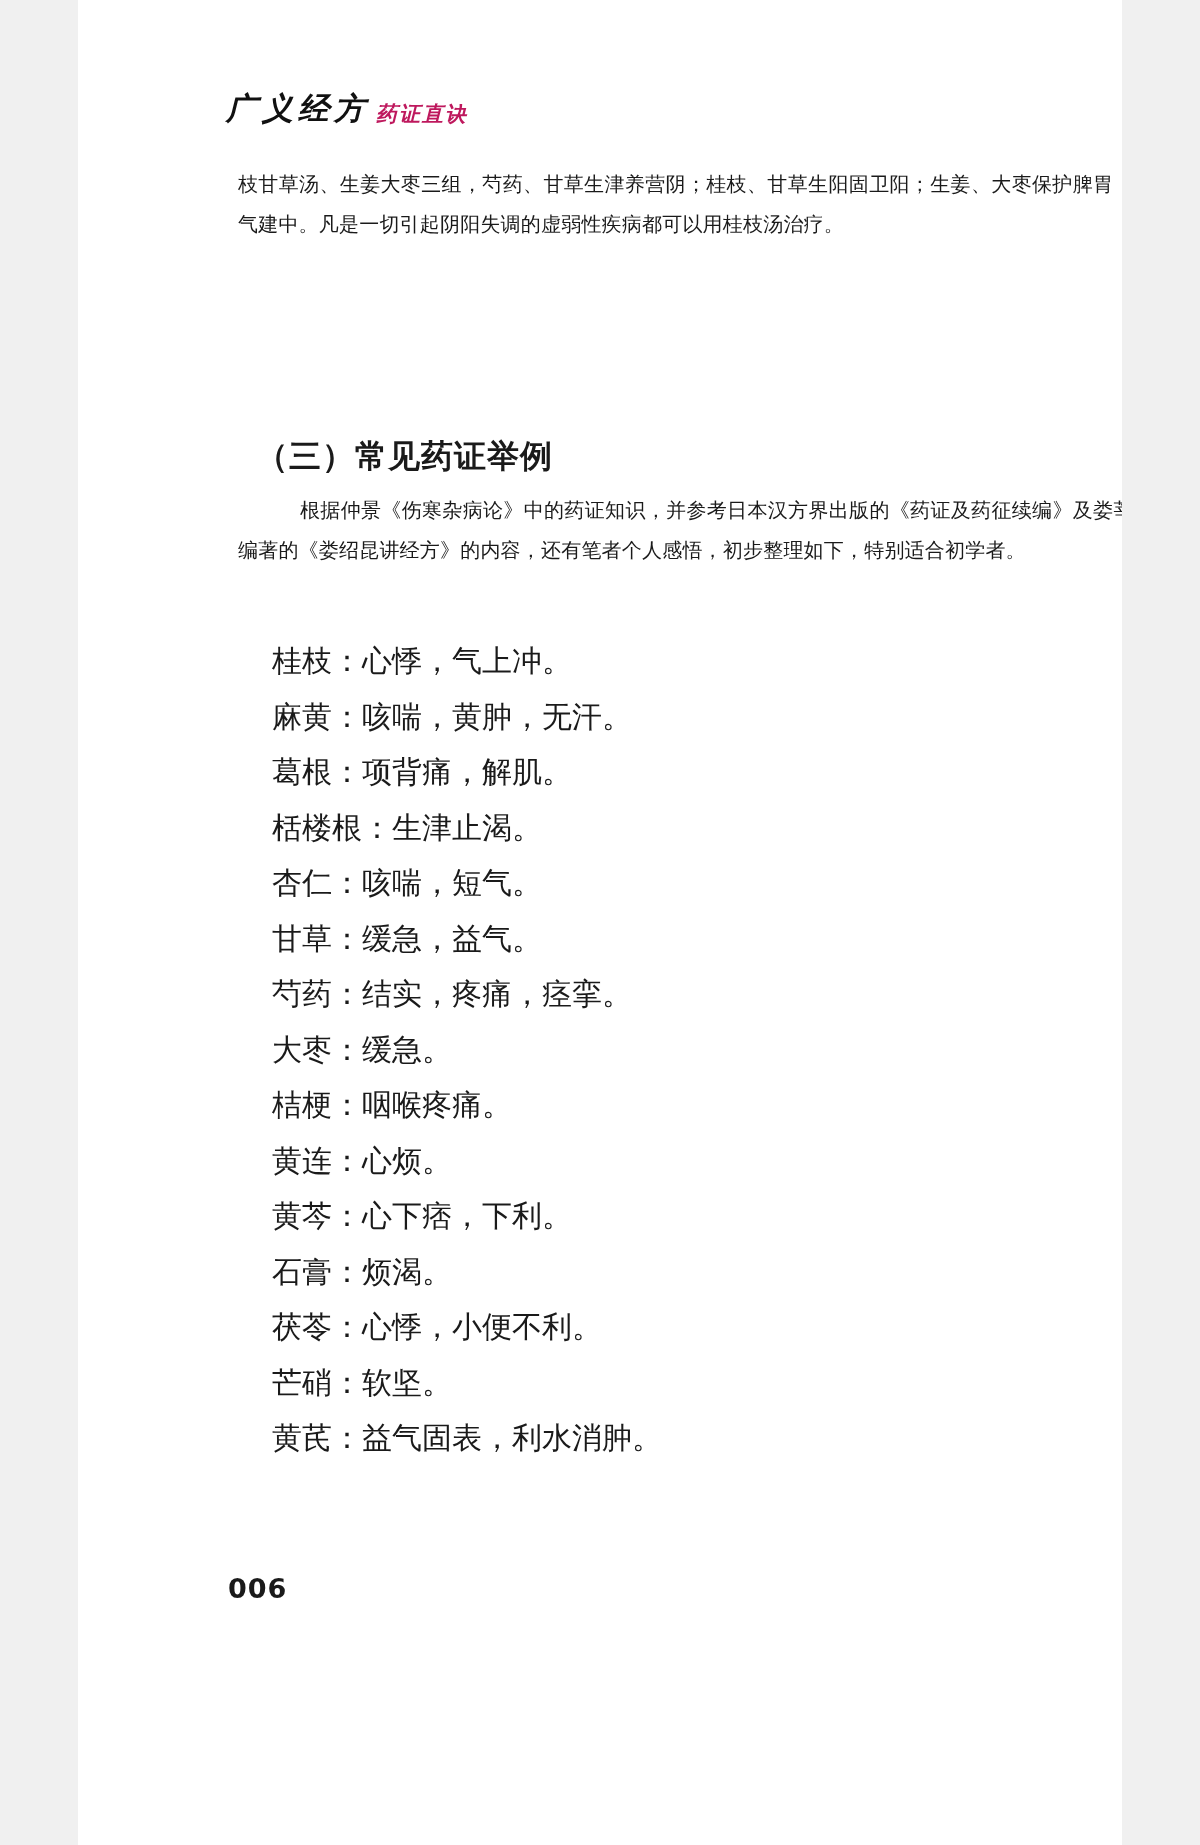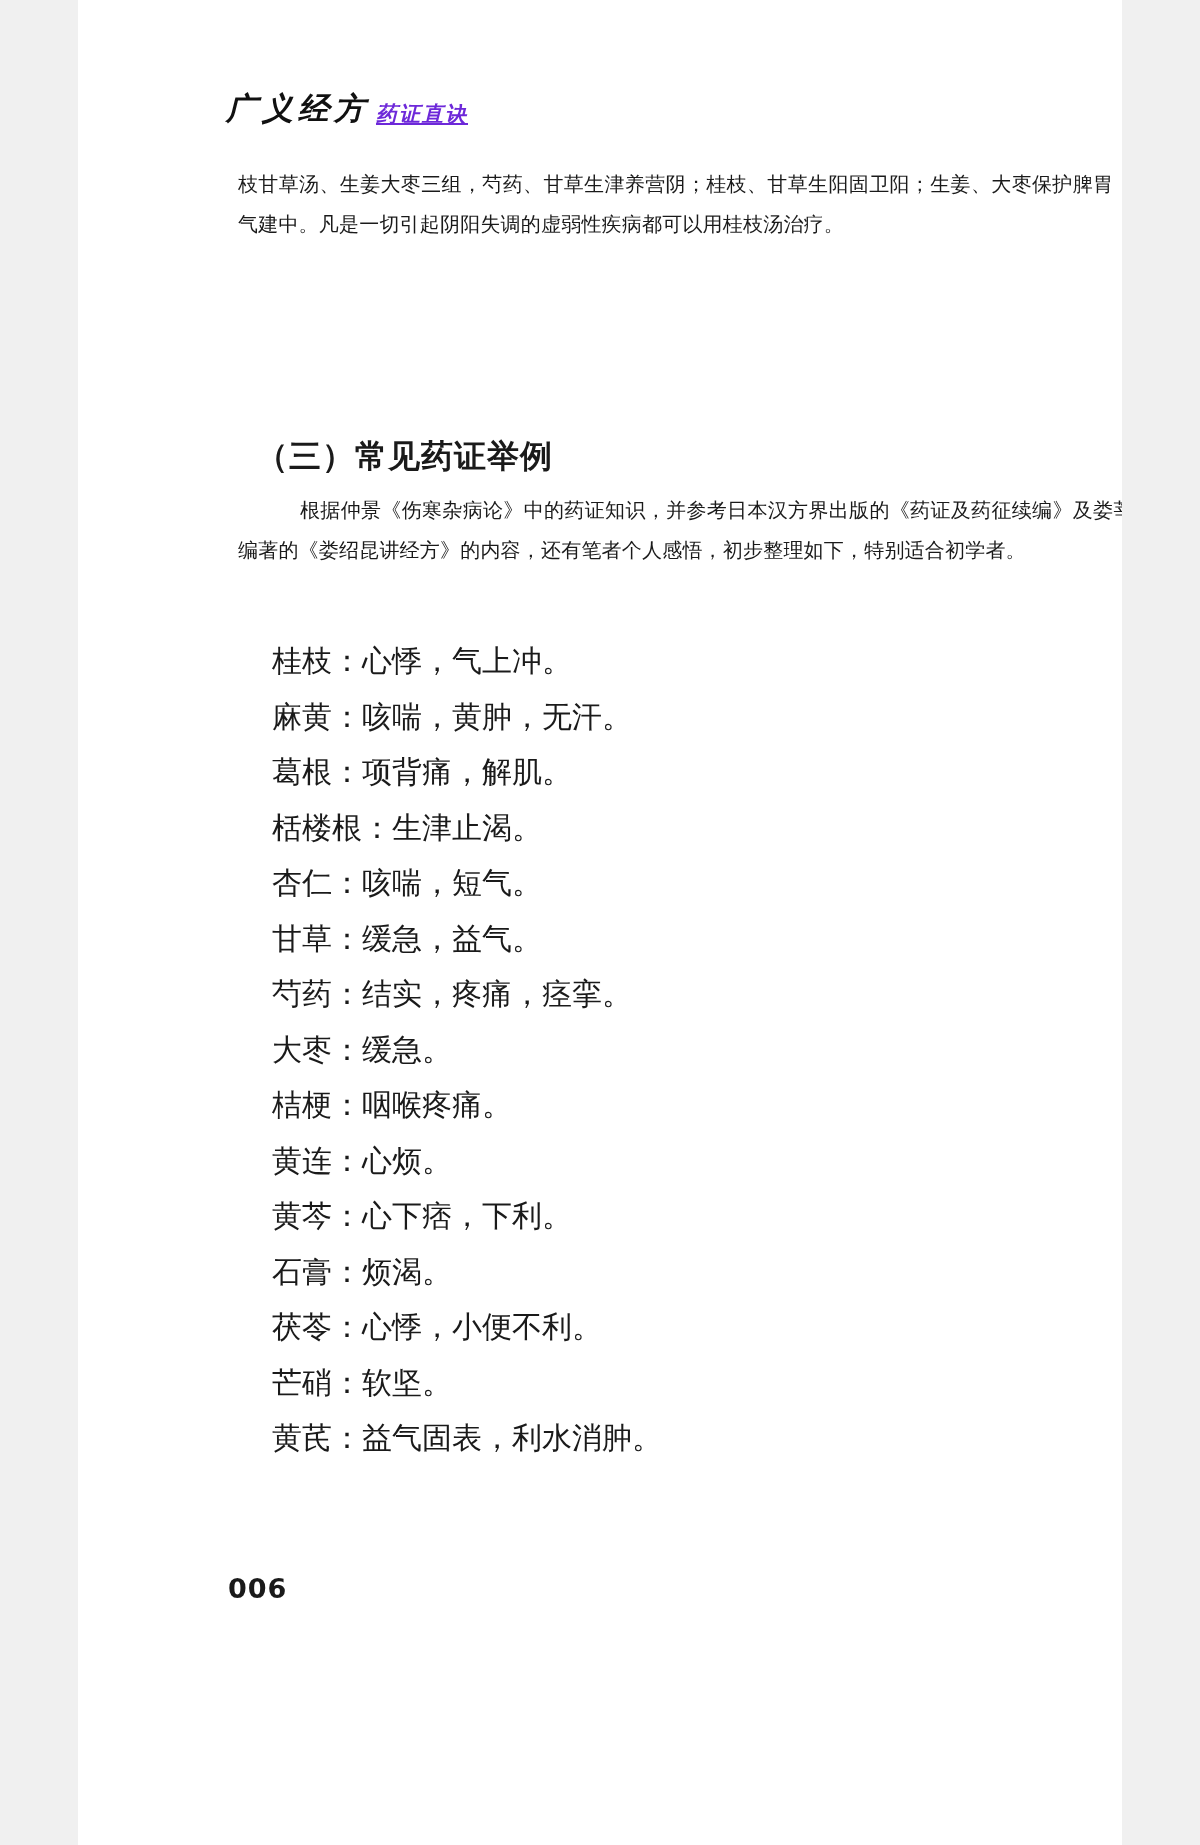--- a/index.html
+++ b/index.html
@@ -40,25 +40,24 @@
     font-size: 31px;
     letter-spacing: 5px;
     color: #111;
   }
   .running-head .book-subtitle {
     font-family: "DejaVu Serif", serif;
     font-style: italic;
     font-weight: 700;
     font-size: 21px;
     letter-spacing: 2px;
-    color: #6d28d9;
+    color: #be185d;
     margin-left: 6px;
     position: relative;
     top: -2px;
-    text-decoration: underline;
   }
   
   .para {
     font-size: 20px;
     line-height: 40px;
     text-align: justify;
     text-justify: inter-ideograph;
     letter-spacing: 0.2px;
     margin: 12px;
   }

